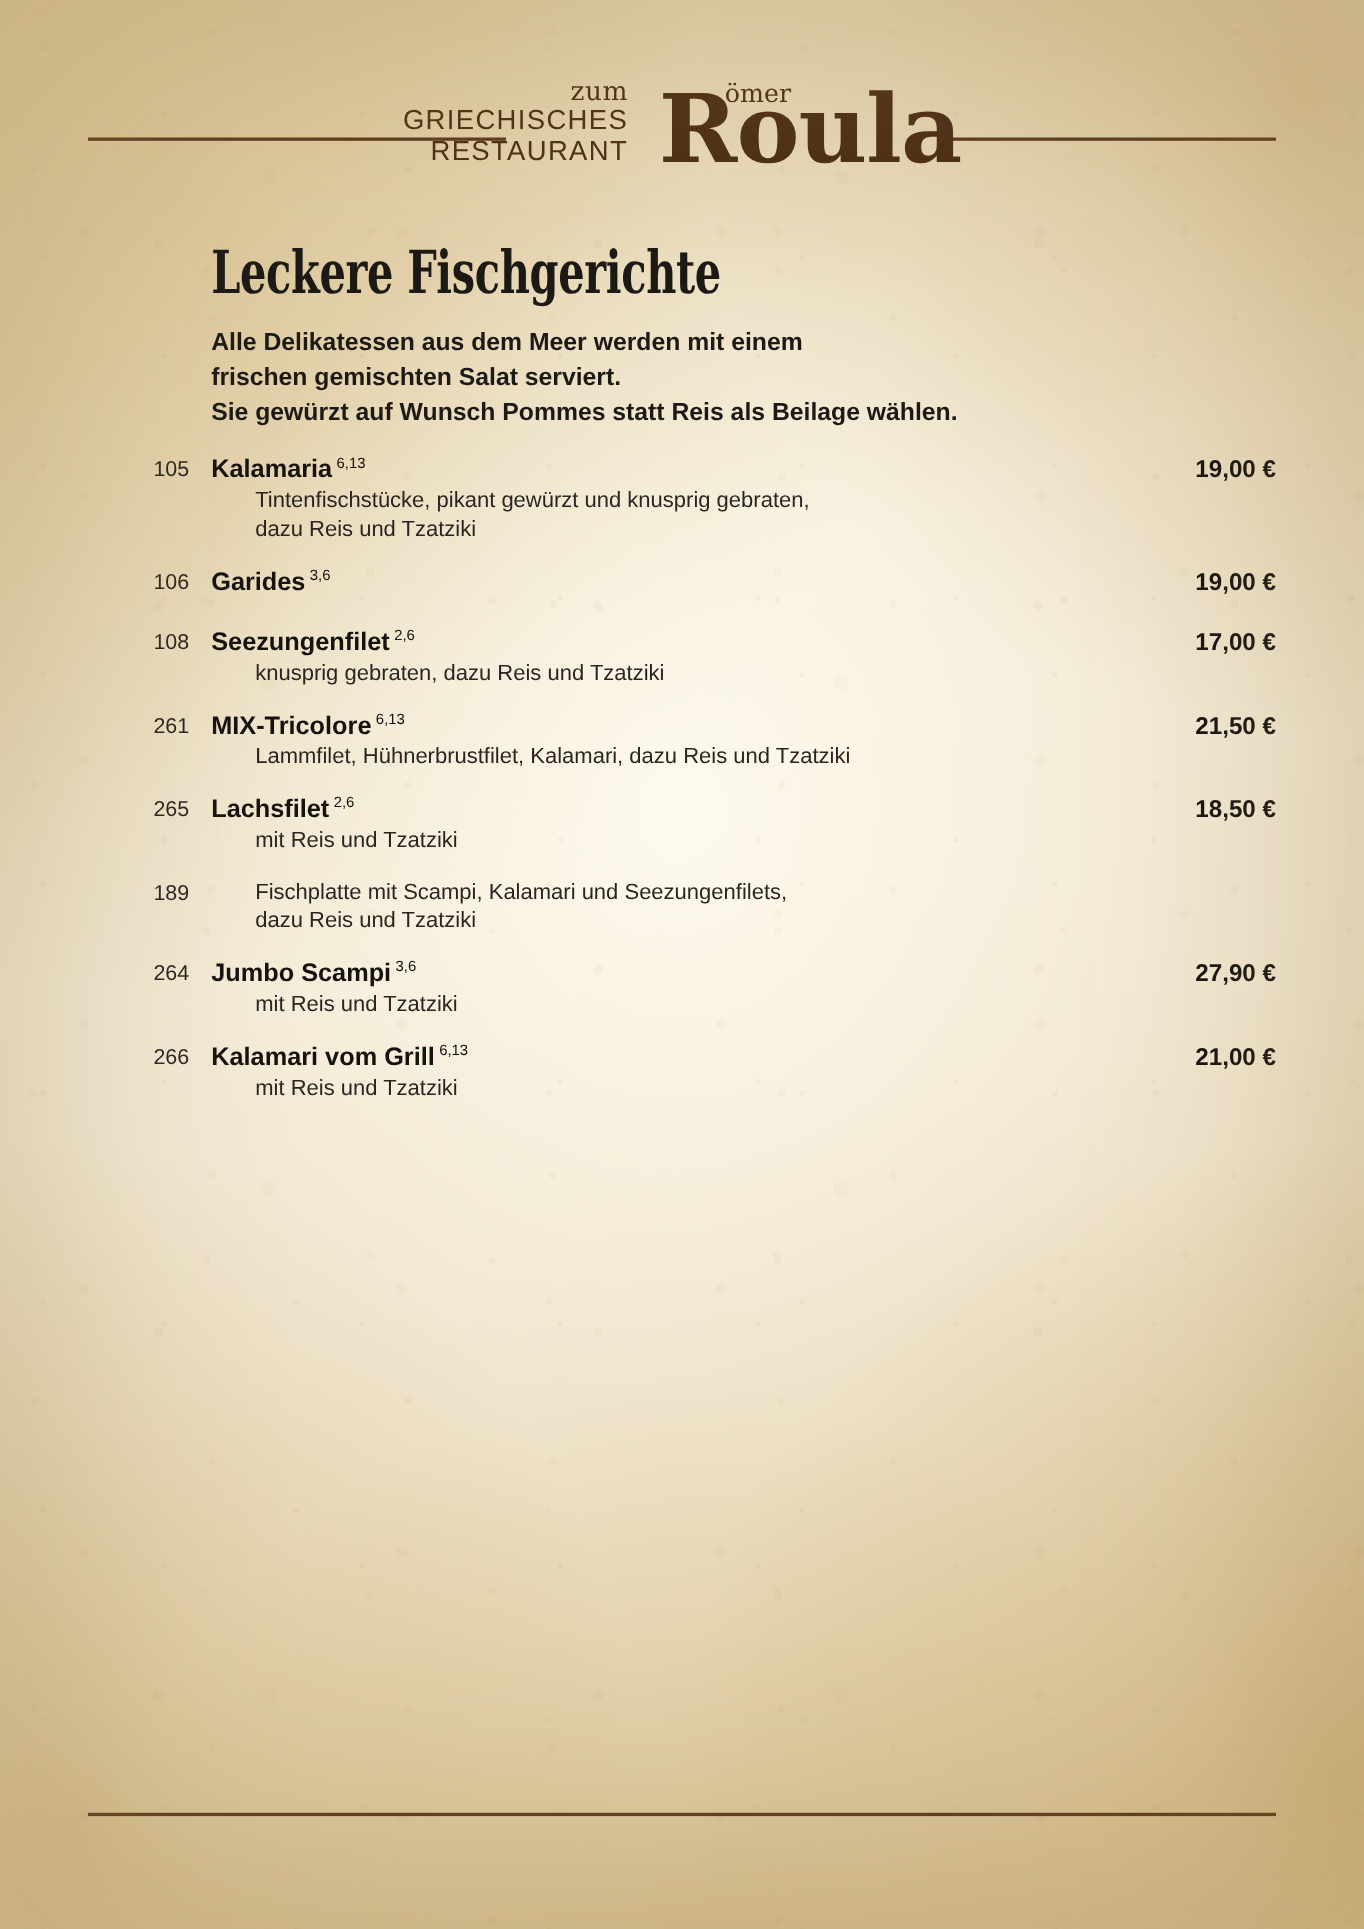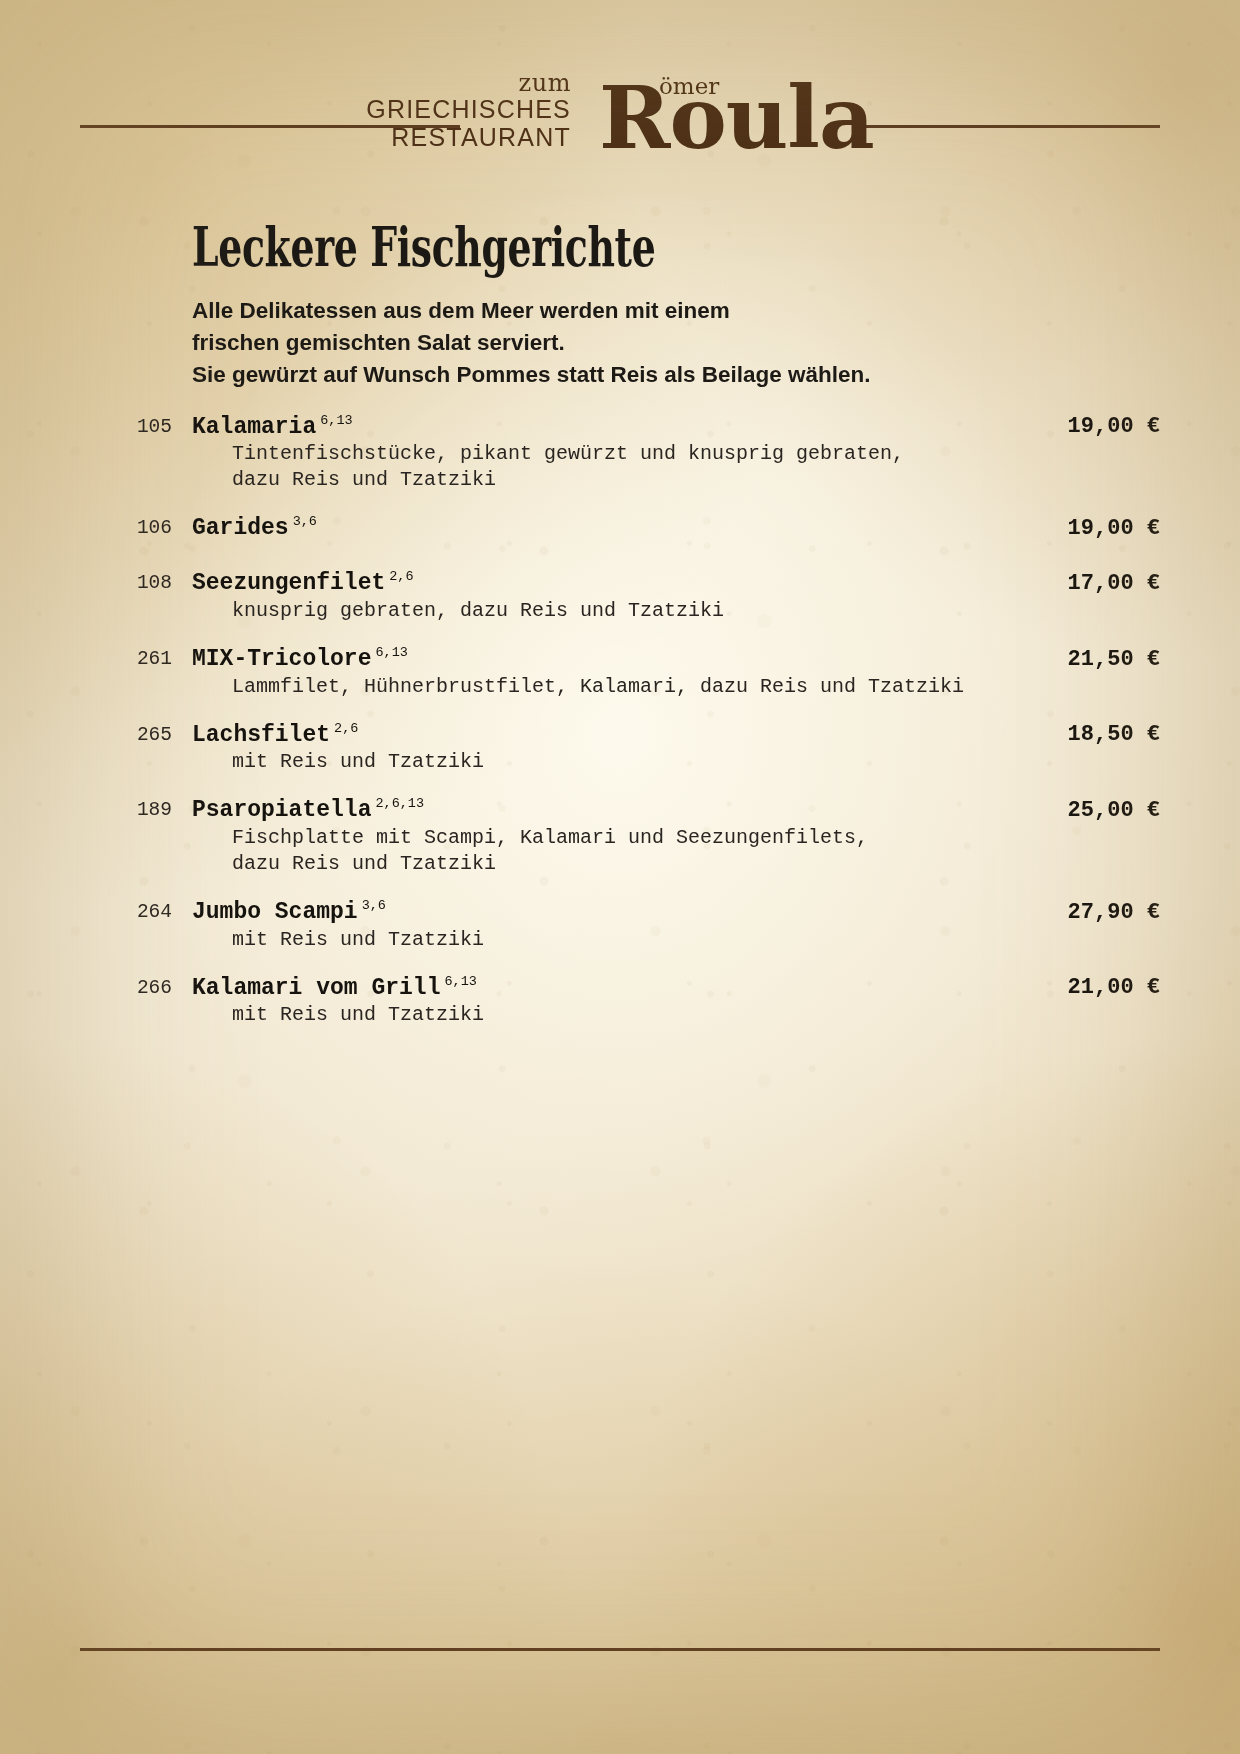--- a/index.html
+++ b/index.html
@@ -149,21 +149,20 @@
   .menu-list {
     margin: 0;
     padding: 0;
     list-style: none;
   }
   .item {
     position: relative;
     margin-bottom: 21px;
     padding-left: 74px;
     min-height: 34px;
-    font-family: Liberation Mono, monospace;
   }
   .item-no {
     position: absolute;
     left: 0;
     top: 3px;
     width: 54px;
     text-align: right;
     font-size: 19.5px;
     color: #2a2521;
   }
@@ -292,24 +291,20 @@
           <span class="item-title"><span>Lachsfilet</span><span class="item-sup">2,6</span></span>
           <span class="item-price">18,50 €</span>
         </div>
         <div class="item-desc">
           <div>mit Reis und Tzatziki</div>
         </div>
       </li>
 
       <li class="item">
         <span class="item-no">189</span>
-        <div class="item-head">
-          <span class="item-title"><span>Psaropiatella</span><span class="item-sup">2,6,13</span></span>
-          <span class="item-price">25,00 €</span>
-        </div>
         <div class="item-desc">
           <div>Fischplatte mit Scampi, Kalamari und Seezungenfilets,</div>
           <div>dazu Reis und Tzatziki</div>
         </div>
       </li>
 
       <li class="item">
         <span class="item-no">264</span>
         <div class="item-head">
           <span class="item-title"><span>Jumbo Scampi</span><span class="item-sup">3,6</span></span>

